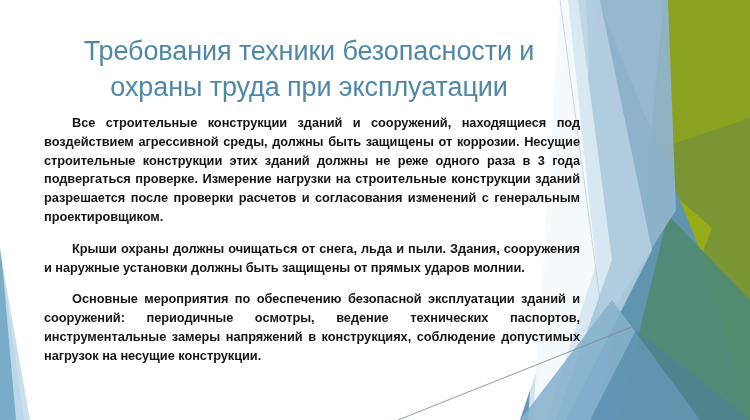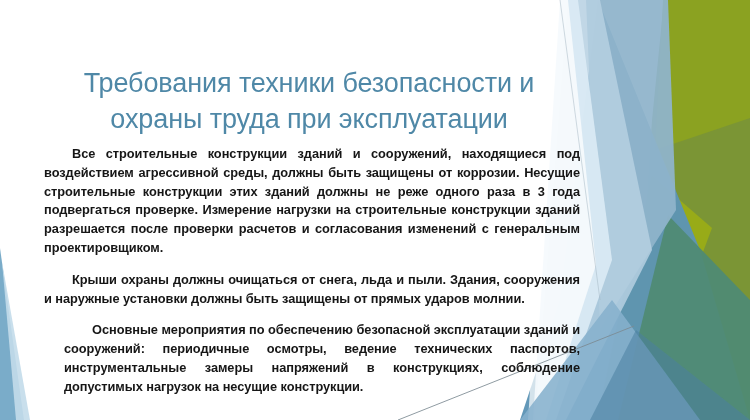--- a/index.html
+++ b/index.html
@@ -40,43 +40,41 @@
     left: 44px;
     top: 34px;
     width: 530px;
     text-align: center;
     font-size: 27px;
     font-weight: 400;
     line-height: 1.33;
     color: #4f88a7;
     letter-spacing: -0.1px;
     white-space: pre-line;
-    margin-top: 32px;
   }
 
   #body-copy {
     position: absolute;
     left: 44px;
-    top: 145px;
+    top: 114px;
     width: 536px;
   }
 
   .para {
     margin: 0 0 13px 0;
     font-size: 12.8px;
     line-height: 1.47;
     color: #161616;
     text-align: justify;
     text-indent: 28px;
     font-weight: 600;
     letter-spacing: -0.05px;
   }
   .para:last-child {
     margin-bottom: 0;
-    margin-left: 20px;
   }
 </style>
 </head>
 <body>
 
 <div id="slide">
 
   <svg id="decor-right" viewBox="0 0 750 420" preserveAspectRatio="none" xmlns="http://www.w3.org/2000/svg">
 
     <polygon points="664,0 750,0 750,420 617,420 640,300 652,120" fill="#7b9535"></polygon>

